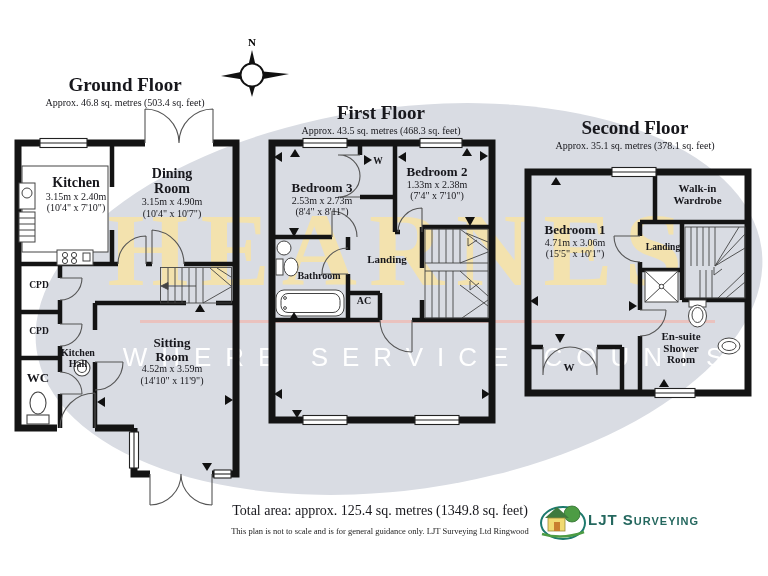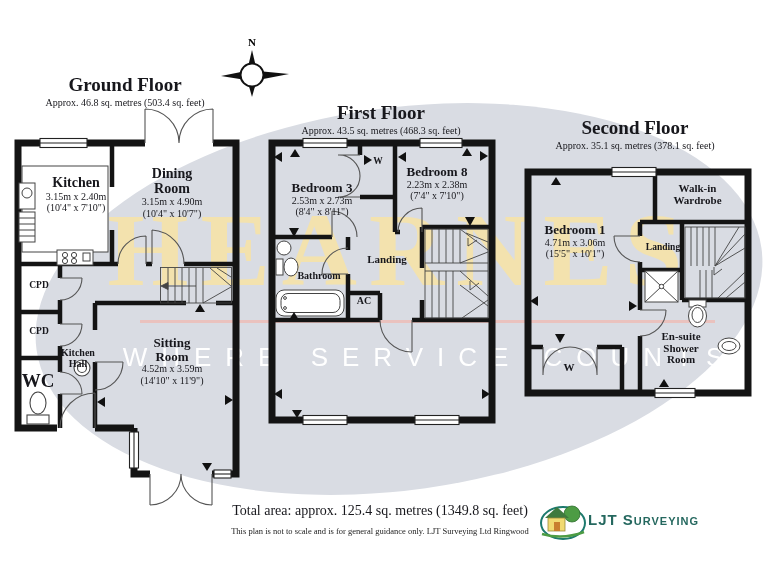--- a/index.html
+++ b/index.html
@@ -16,21 +16,21 @@
           font-family:"Liberation Sans",sans-serif;font-weight:400;font-size:26px;
           letter-spacing:14px;line-height:1;color:#ffffff;white-space:nowrap;}
   svg.plan{left:0;top:0;}
   .floor-head{text-align:center;margin-top:11px;}
   .ftitle{font-weight:bold;font-size:19px;line-height:1.1;}
   .farea{font-size:10px;line-height:1.3;}
   .lbl{text-align:center;line-height:1.05;}
   .rname{font-weight:bold;margin:0 auto;}
   .n14{font-size:14px;} .n13{font-size:13px;}
   .n11{font-size:11px;} .n10{font-size:10px;text-align:center;} .n9{font-size:9.5px;}
-  .n8{font-size:10px;} .nwc{font-size:19px;}
+  .n8{font-size:10px;} .nwc{font-size:13px;}
   .rdim{font-size:10px;line-height:1.18;white-space:nowrap;}
   #footer-total{left:180px;top:503px;width:400px;text-align:center;font-size:14px;}
   #footer-disc{left:180px;top:526px;width:400px;text-align:center;font-size:8.5px;color:#222;}
   #logo-text{left:588px;top:511px;font-family:"Liberation Sans",sans-serif;
              font-weight:bold;font-size:15px;letter-spacing:1px;color:#25685f;
              font-variant:small-caps;}
   .compass-n{font-family:"Liberation Serif",serif;font-weight:bold;font-size:11px;}
 </style>
 </head>
 <body>
@@ -268,22 +268,22 @@
 
   <div class="lbl abs" style="left:276px;top:181px;width:92px">
     <div class="rname n13">Bedroom 3</div>
     <div class="rdim">2.53m x 2.73m</div>
     <div class="rdim">(8'4" x 8'11")</div>
   </div>
   <div class="lbl abs" style="left:365px;top:157px;width:26px">
     <div class="rname n9">W</div>
   </div>
   <div class="lbl abs" style="left:391px;top:165px;width:92px">
-    <div class="rname n13">Bedroom 8</div>
-    <div class="rdim">2.23m x 2.38m</div>
+    <div class="rname n13">Bedroom 2</div>
+    <div class="rdim">1.33m x 2.38m</div>
     <div class="rdim">(7'4" x 7'10")</div>
   </div>
   <div class="lbl abs" style="left:292px;top:271px;width:54px">
     <div class="rname n8">Bathroom</div>
   </div>
   <div class="lbl abs" style="left:352px;top:254px;width:70px">
     <div class="rname n11">Landing</div>
   </div>
   <div class="lbl abs" style="left:350px;top:296px;width:28px">
     <div class="rname n10">AC</div>

